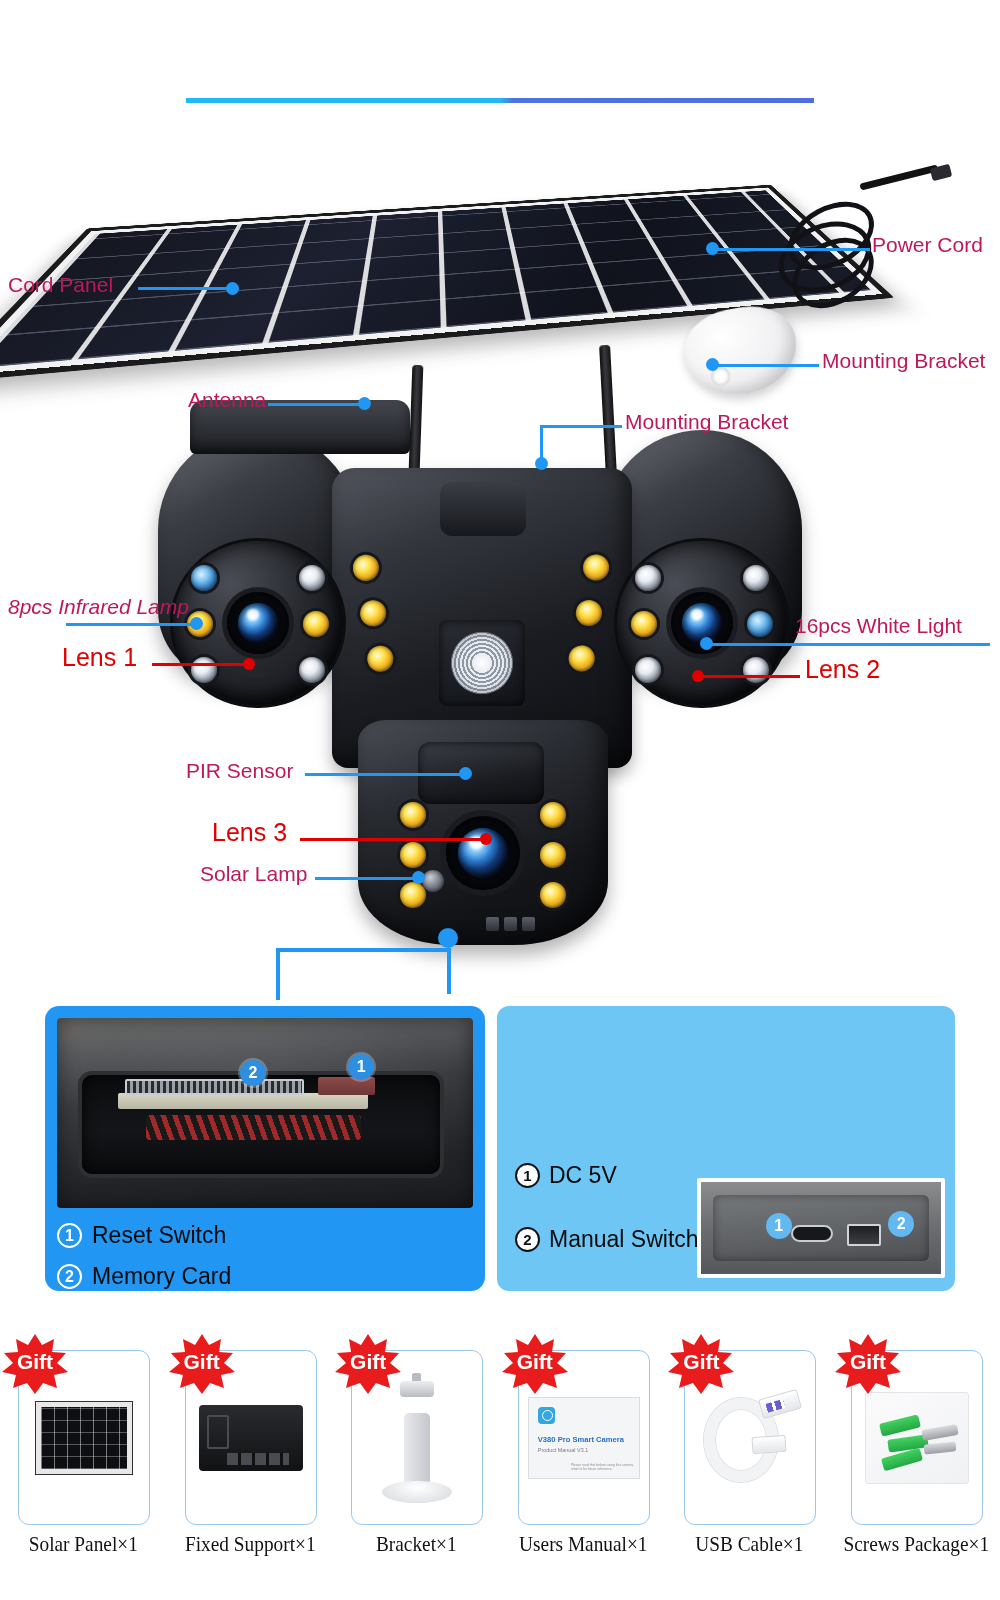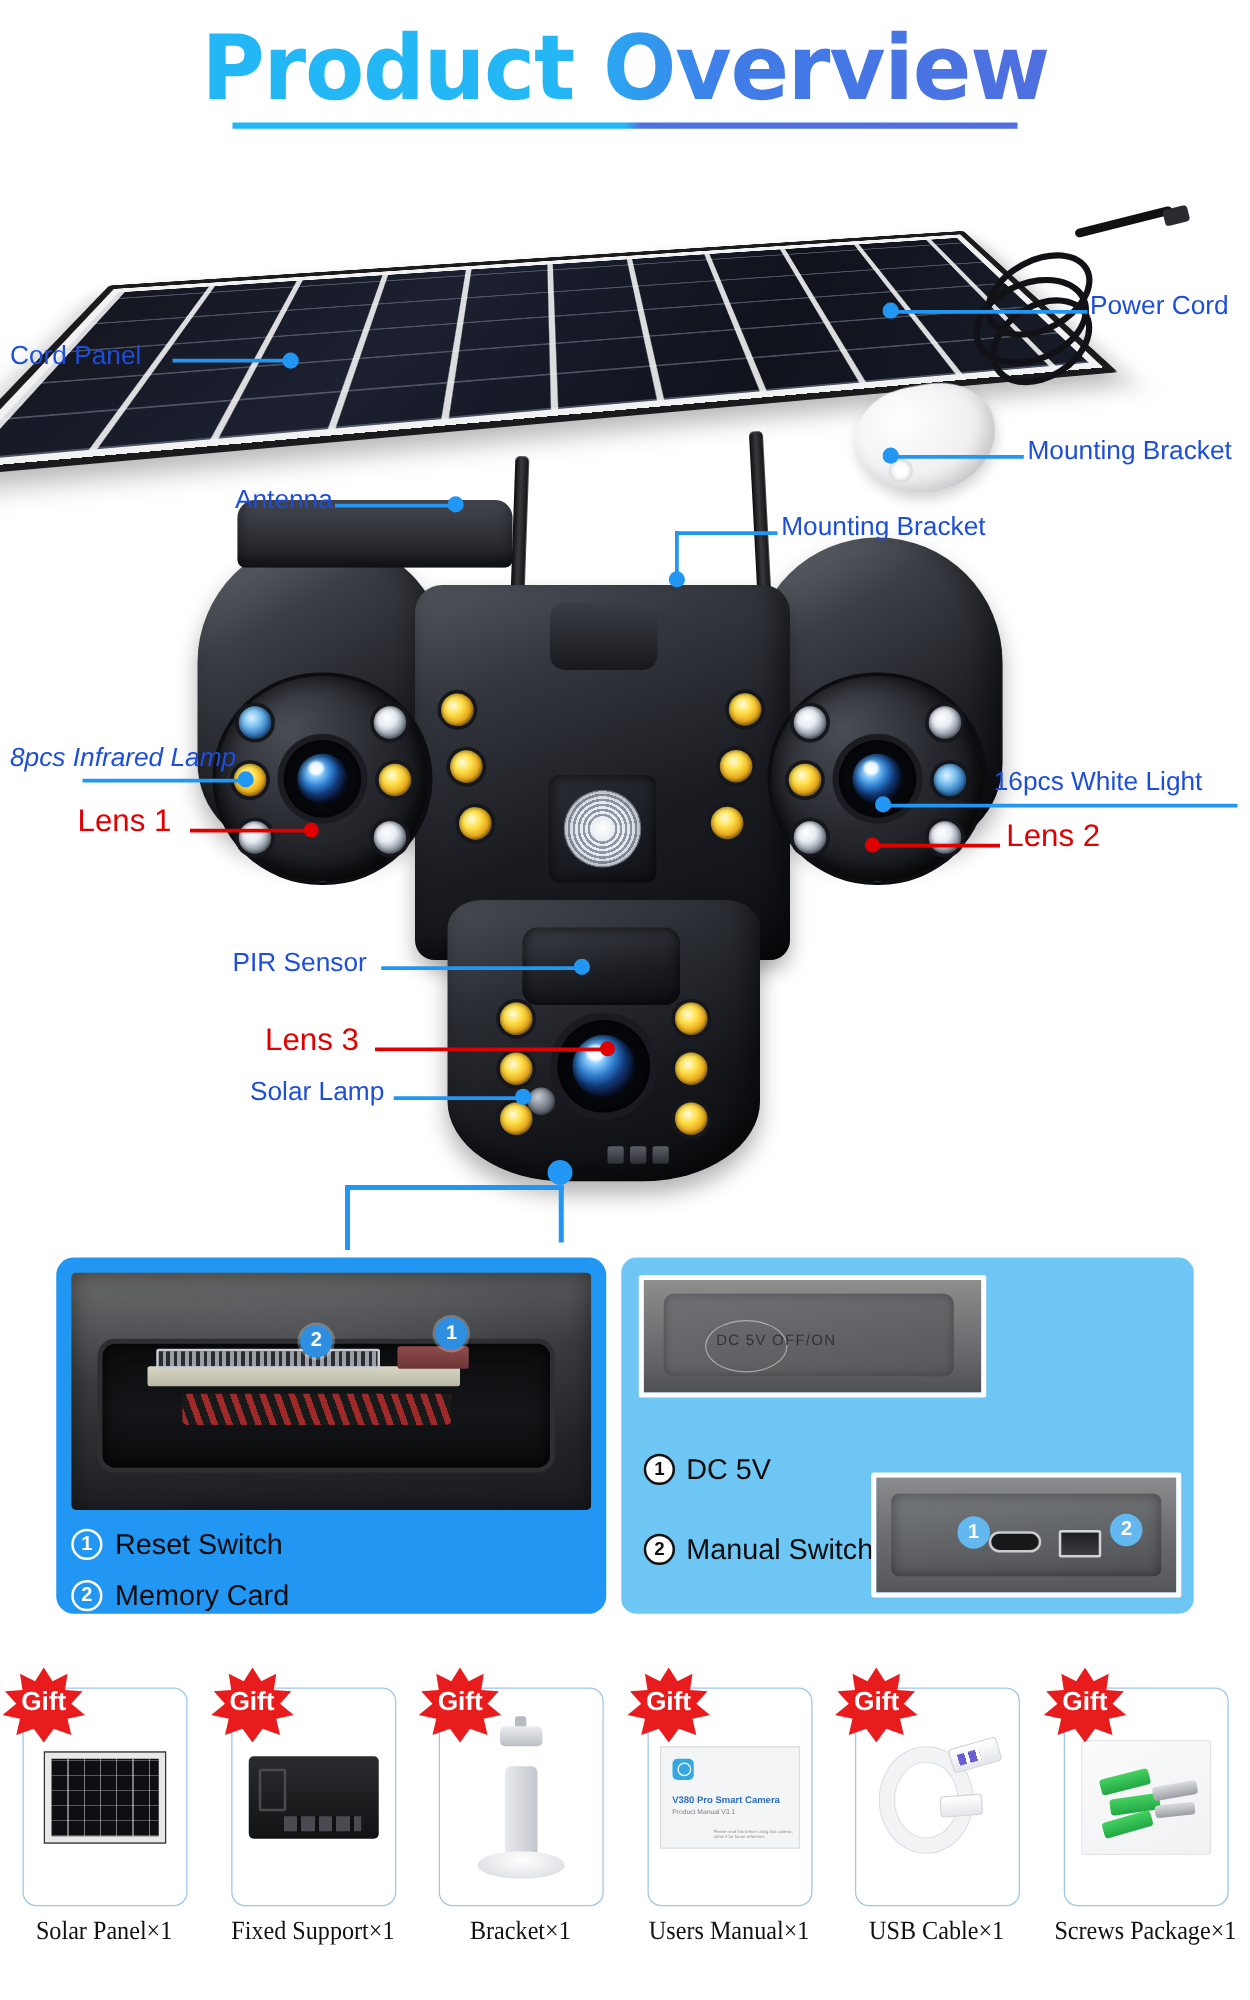--- a/index.html
+++ b/index.html
@@ -238,21 +238,21 @@
     position: absolute; left: 128px; bottom: 14px; display: flex; gap: 5px;
   }
   .slot-dots span {
     width: 13px; height: 14px; border-radius: 2px;
     background: linear-gradient(180deg, #5a5e66, #2d3036);
   }
 
   
   .lbl {
     position: absolute;
-    font-size: 21px; color: #1d4ed8; white-space: nowrap;
+    font-size: 21px; color: #be185d; white-space: nowrap;
     font-family: "Liberation Sans", sans-serif;
   }
   .lbl.red { color: #e00000; font-size: 25px; }
   .line {
     position: absolute; height: 3px; background: #2196f3;
   }
   .line.red-line { background: #e00000; }
   .vline { position: absolute; width: 3px; background: #2196f3; }
   .dot {
     position: absolute; width: 13px; height: 13px; border-radius: 50%;
@@ -508,23 +508,20 @@
     position: absolute; right: 12px; top: 50px; width: 32px; height: 10px;
     background: linear-gradient(180deg,#d9dbdf,#9b9ea4); border-radius: 3px;
     transform: rotate(-6deg);
   }
 </style>
 </head>
 <body>
 
 <div class="page">
 
-  <div class="title-wrap">
-    <div class="title">Product Overview</div>
-  </div>
   <div class="title-underline"></div>
 
   <div class="hero">
 
     <div class="solar-assembly">
       <div class="solar-panel">
         <div class="solar-cells"></div>
       </div>
       <div class="antenna-l"></div>
       <div class="antenna-r"></div>
@@ -683,26 +680,20 @@
         <span class="badge">1</span>
         <span>Reset Switch</span>
       </div>
       <div class="row">
         <span class="badge">2</span>
         <span>Memory Card</span>
       </div>
     </div>
 
     <div class="panel-right">
-      <div class="cover-photo">
-        <div class="cover-lid">
-          <div class="cover-oval"></div>
-          <div class="cover-txt">DC  5V    OFF/ON</div>
-        </div>
-      </div>
 
 
       <div class="row" style="top:156px;">
         <span class="badge-dark">1</span>
         <span>DC 5V</span>
       </div>
       <div class="row" style="top:220px;">
         <span class="badge-dark">2</span>
         <span>Manual Switch</span>
       </div>

